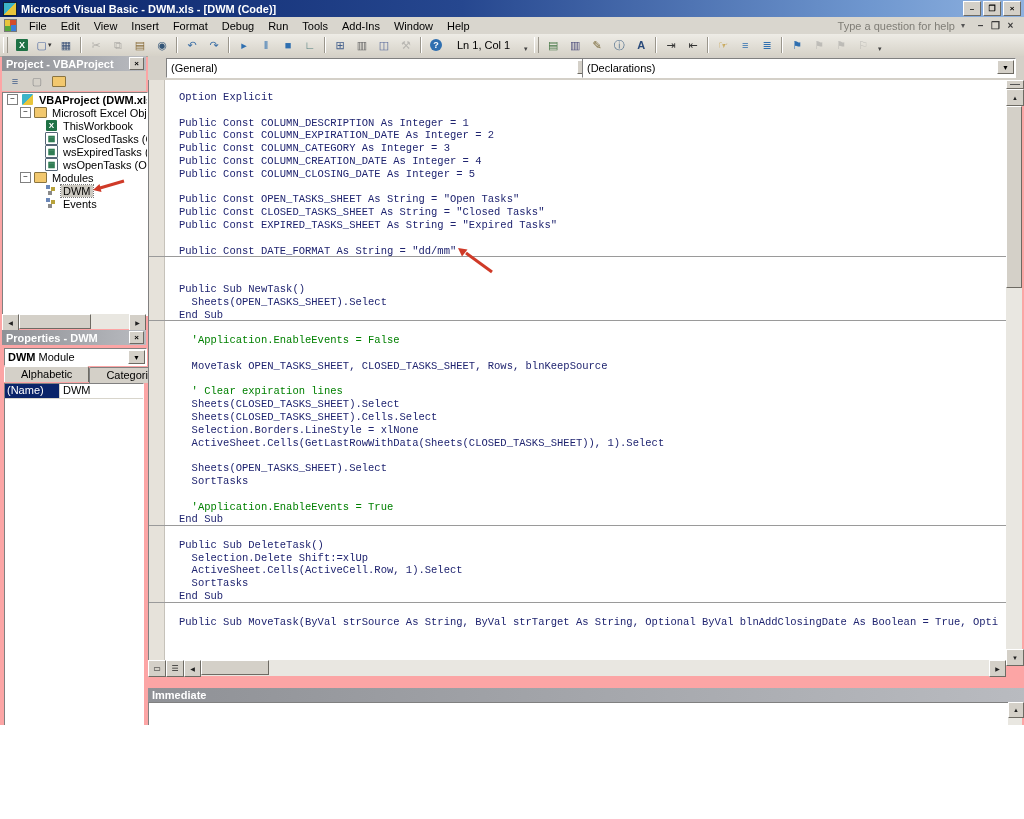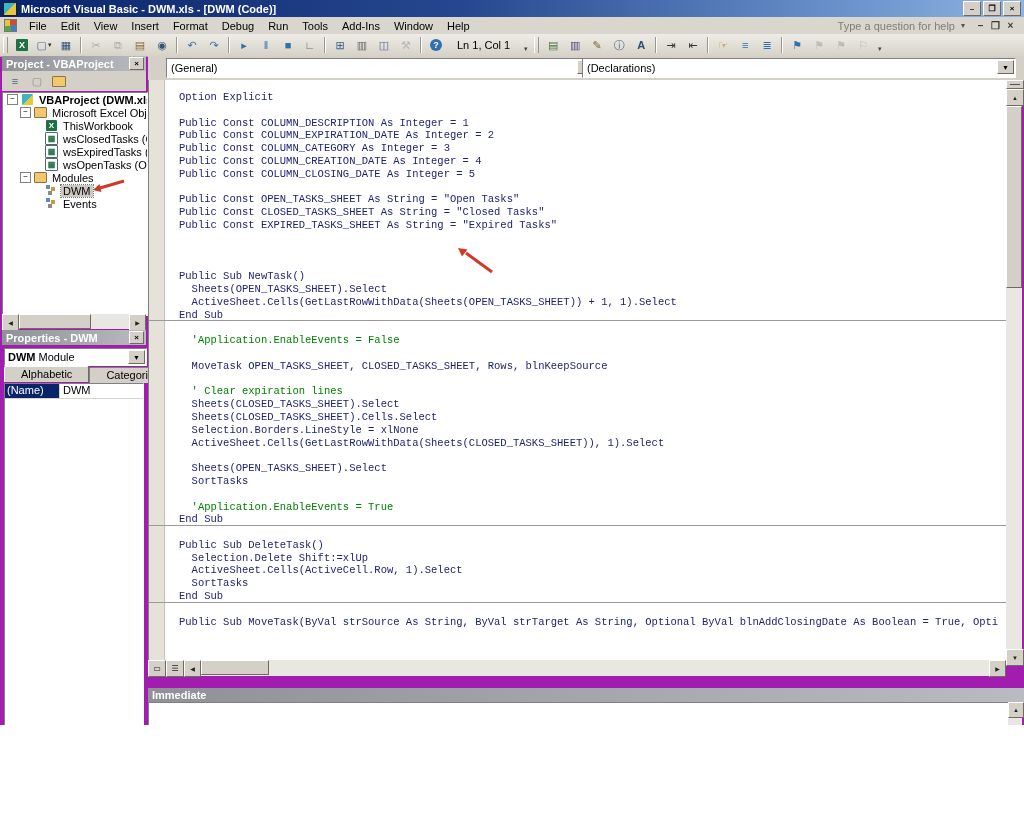--- a/index.html
+++ b/index.html
@@ -1,16 +1,16 @@
 <!DOCTYPE html>
 <html><head>
 <meta charset="utf-8">
 <style>
   html,body{margin:0;padding:0;}
-  #screen{position:relative;width:1024px;height:725px;background:#a21caf;overflow:hidden;
+  #screen{position:relative;width:1024px;height:725px;background:#fca5a5;overflow:hidden;
           font-family:"Liberation Sans",sans-serif;font-size:11px;color:#000;}
   .abs{position:absolute;}
   .sunken{border:1px solid;border-color:#808080 #fff #fff #808080;background:#fff;}
   .btn3d{border:1px solid;border-color:#fff #6d6a63 #6d6a63 #fff;background:#d4d0c8;display:flex;align-items:center;justify-content:center;}
   .pressed{border-color:#6d6a63 #fff #fff #6d6a63;background:#e6e3dc;}
   
   #titlebar{left:0;top:0;width:1024px;height:17px;background:linear-gradient(90deg,#0a246a 0%,#26478f 45%,#6f97cf 85%,#8fb2e0 100%);
             display:flex;align-items:center;color:#fff;font-weight:bold;font-size:11px;}
   #titlebar .app-ico{width:12px;height:12px;margin:0 4px 0 3px;background:linear-gradient(135deg,#3db4c8 50%,#e8c53a 50%);border:1px solid #123;}
   .cap-btn{width:16px;height:13px;margin-left:2px;font-size:8px;line-height:10px;color:#000;font-weight:bold;}
@@ -395,25 +395,25 @@
         <div class="cl">Public Const COLUMN_DESCRIPTION As Integer = 1</div>
         <div class="cl">Public Const COLUMN_EXPIRATION_DATE As Integer = 2</div>
         <div class="cl">Public Const COLUMN_CATEGORY As Integer = 3</div>
         <div class="cl">Public Const COLUMN_CREATION_DATE As Integer = 4</div>
         <div class="cl">Public Const COLUMN_CLOSING_DATE As Integer = 5</div>
         <div class="cl"> </div>
         <div class="cl">Public Const OPEN_TASKS_SHEET As String = "Open Tasks"</div>
         <div class="cl">Public Const CLOSED_TASKS_SHEET As String = "Closed Tasks"</div>
         <div class="cl">Public Const EXPIRED_TASKS_SHEET As String = "Expired Tasks"</div>
         <div class="cl"> </div>
+        <div class="cl sep">Public Const DATE_FORMAT As String = "dd/mm"</div>
         <div class="cl"> </div>
         <div class="cl"> </div>
         <div class="cl">Public Sub NewTask()</div>
         <div class="cl">  Sheets(OPEN_TASKS_SHEET).Select</div>
-        <div class="cl">  ActiveSheet.Cells(GetLastRowWithData(Sheets(OPEN_TASKS_SHEET)) + 1, 1).Select</div>
         <div class="cl sep">End Sub</div>
         <div class="cl"> </div>
         <div class="cl comment">  'Application.EnableEvents = False</div>
         <div class="cl"> </div>
         <div class="cl">  MoveTask OPEN_TASKS_SHEET, CLOSED_TASKS_SHEET, Rows, blnKeepSource</div>
         <div class="cl"> </div>
         <div class="cl comment">  ' Clear expiration lines</div>
         <div class="cl">  Sheets(CLOSED_TASKS_SHEET).Select</div>
         <div class="cl">  Sheets(CLOSED_TASKS_SHEET).Cells.Select</div>
         <div class="cl">  Selection.Borders.LineStyle = xlNone</div>

